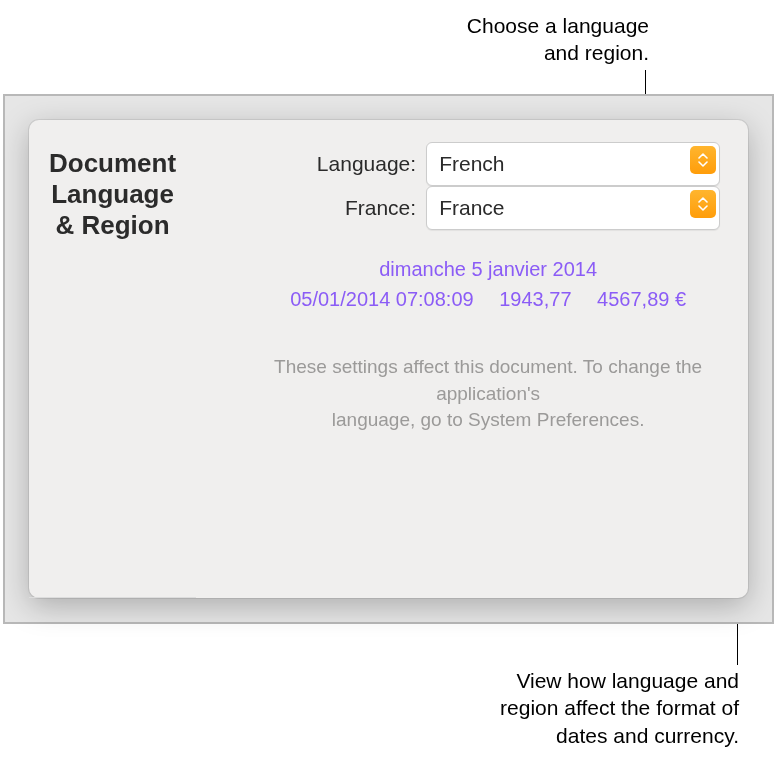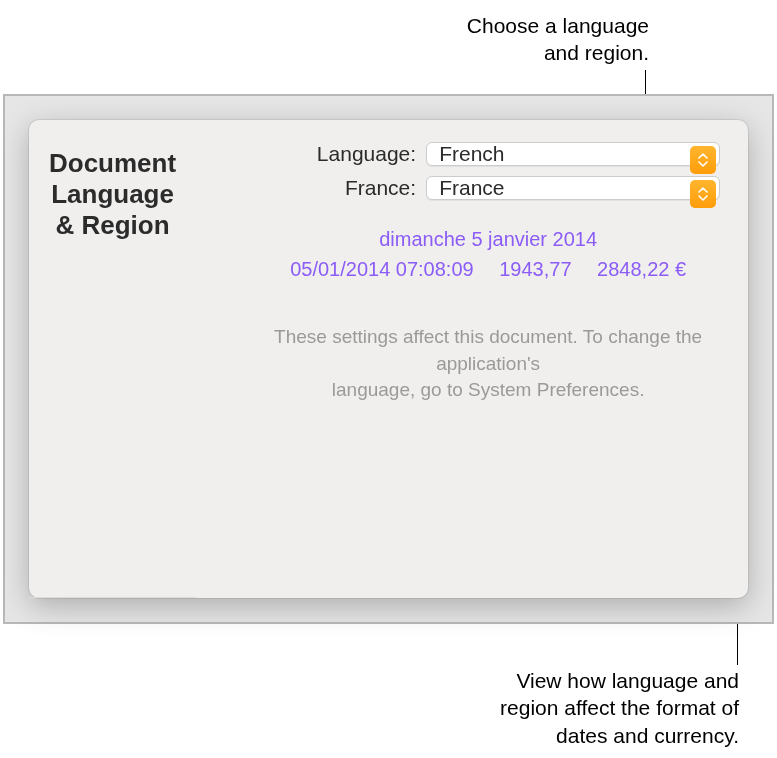--- a/index.html
+++ b/index.html
@@ -93,32 +93,31 @@
       padding: 28px 20px 22px;
       border-bottom: 1px solid #ddd;
     }
     .dialog-body {
       padding: 22px 60px 10px;
       flex: 1;
     }
     .form-row {
       display: flex;
       align-items: center;
-      margin-bottom: 10px;
     }
     .form-label {
       width: 170px;
       text-align: right;
       padding-right: 10px;
       font-size: 21px;
       color: #2b2b2b;
     }
     .popup-button {
       width: 294px;
-      height: 24px;
+      height: 44px;
       background: #ffffff;
       border: 1px solid #ccc;
       border-radius: 6px;
       box-shadow: 0 1px 1px rgba(0,0,0,0.06);
       display: flex;
       align-items: center;
       position: relative;
       cursor: default;
     }
     .popup-value {
@@ -234,21 +233,21 @@
               </svg>
           </span>
         </div>
       </div>
 
       <div class="preview-block">
         <div>dimanche 5 janvier 2014</div>
         <div class="preview-line2">
           <span>05/01/2014 07:08:09</span>
           <span>1943,77</span>
-          <span>2848,22 €</span>
+          <span>4567,89 €</span>
         </div>
       </div>
 
       <div class="hint-text">These settings affect this document. To change the application's<br>language, go to System Preferences.</div>
 
     </div>
 
     <div class="dialog-footer">
       <div class="btn btn-cancel">Cancel</div>
       <div class="btn btn-ok">OK</div>

